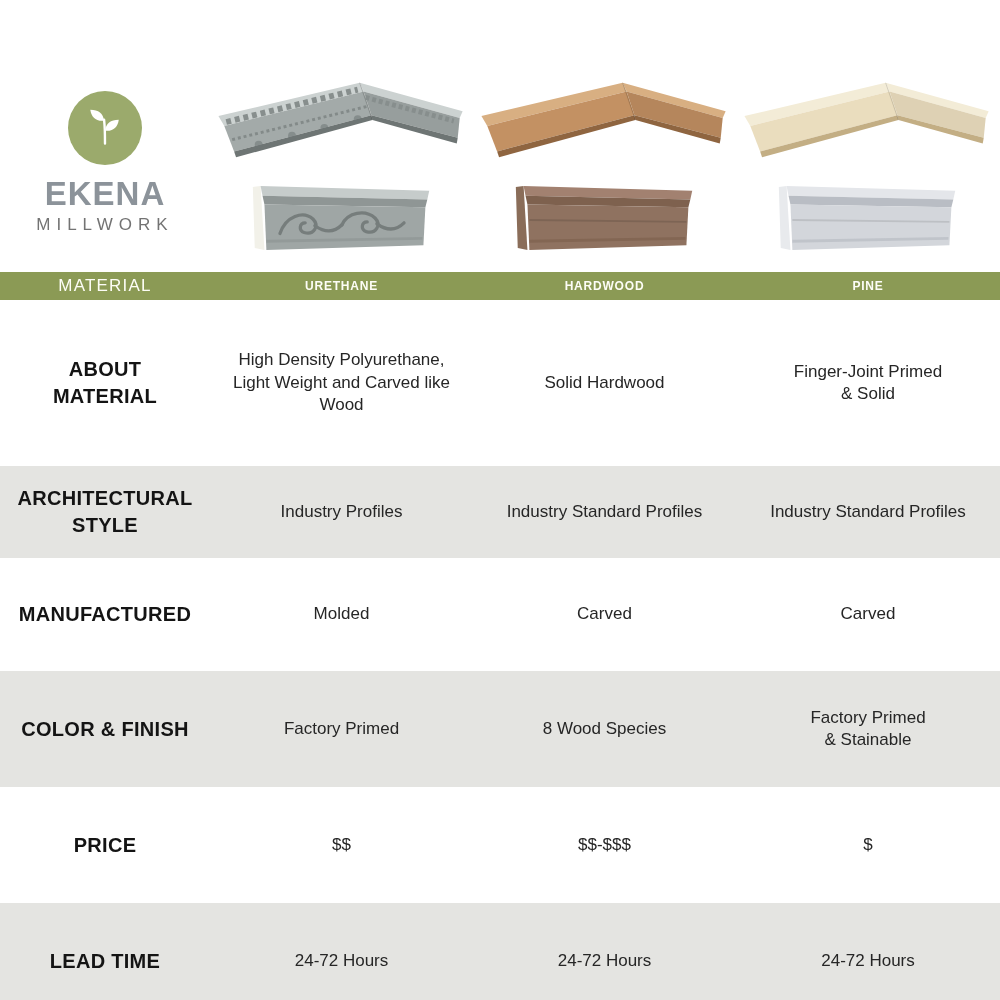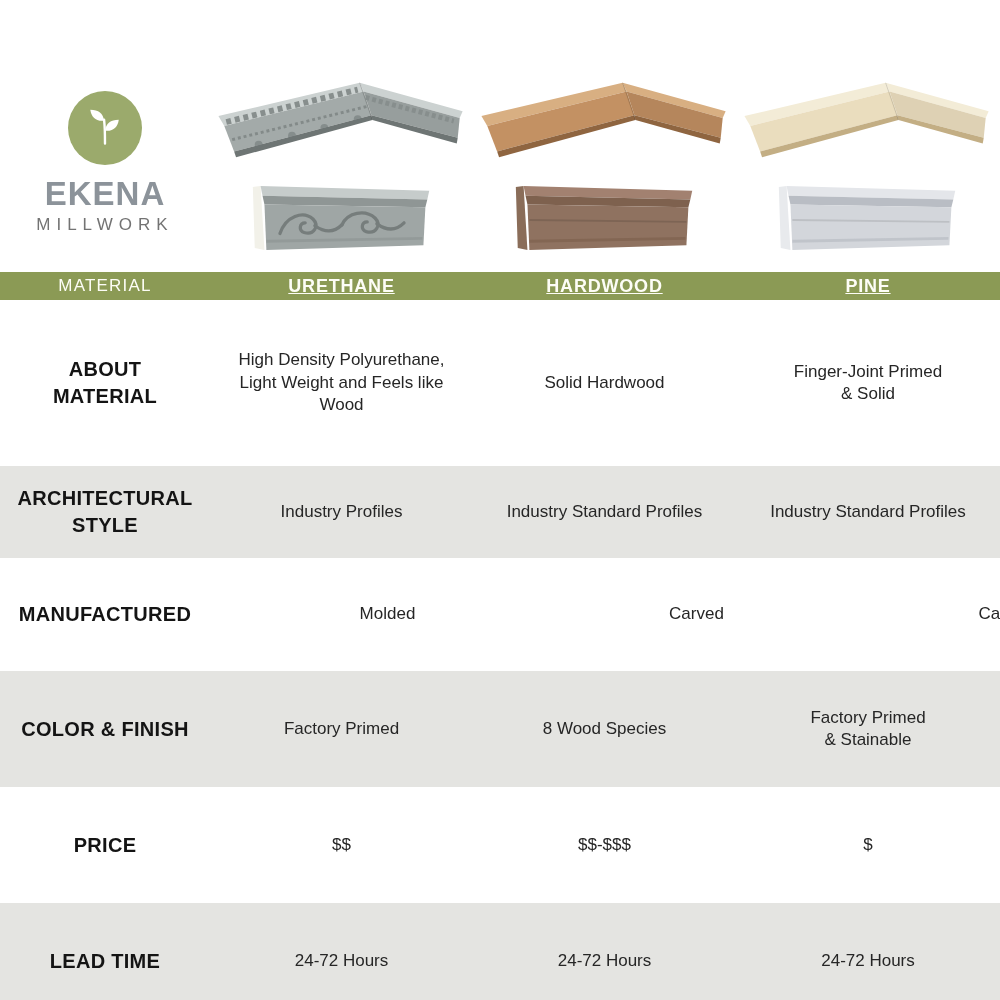--- a/index.html
+++ b/index.html
@@ -17,26 +17,26 @@
   .brand-name { margin-top:10px; font-size:33px; font-weight:700; color:#8C939A; letter-spacing:1px; }
   .brand-sub  { margin-top:2px; font-size:17px; font-weight:400; color:#737373; letter-spacing:6px; }
 
   .img-cell { display:flex; flex-direction:column; align-items:center; padding-top:30px; }
   .img-cell svg.trim { margin-top:4px; }
 
   
   .band { height:28px; background:#8B9A55; align-items:center; }
   .band div { text-align:center; color:#FDFDF6; }
   .band .mat { font-size:17px; font-weight:400; letter-spacing:1.2px; }
-  .band .col { font-size:18px; font-weight:700; letter-spacing:0.8px;text-decoration:underline; }
+  .band .col { font-size:12px; font-weight:700; letter-spacing:0.8px; }
 
   
   .row { align-items:center; }
   .row.alt { background:#E4E4E1; }
-  .row-h1 { height:166px; } .row-h2 { height:92px; } .row-h3 { height:113px;gap:46px; }
+  .row-h1 { height:166px; } .row-h2 { height:92px; } .row-h3 { height:113px; }
   .row-h4 { height:116px; } .row-h5 { height:116px; } .row-h6 { height:117px; }
 
   .rlabel { text-align:center; font-size:20px; font-weight:700; color:#141414;
             letter-spacing:0.3px; line-height:1.35; white-space:pre-line; padding:0 6px; }
   .cell { display:flex; align-items:center; justify-content:center; }
   .cell span { text-align:center; font-size:17px; font-weight:400; color:#262626;
                line-height:1.32; white-space:pre-line; max-width:240px; }
 </style>
 </head>
 <body>
@@ -138,21 +138,21 @@
     <div class="col">URETHANE</div>
     <div class="col">HARDWOOD</div>
     <div class="col">PINE</div>
   </div>
 
   <div class="row grid row-h1">
     <div class="rlabel">ABOUT
 MATERIAL</div>
     <div class="cell">
         <span>High Density Polyurethane,
-Light Weight and Feels like
+Light Weight and Carved like
 Wood</span>
       </div>
     <div class="cell">
         <span>Solid Hardwood</span>
       </div>
     <div class="cell">
         <span>Finger-Joint Primed
 &amp; Solid</span>
       </div>
   </div>

